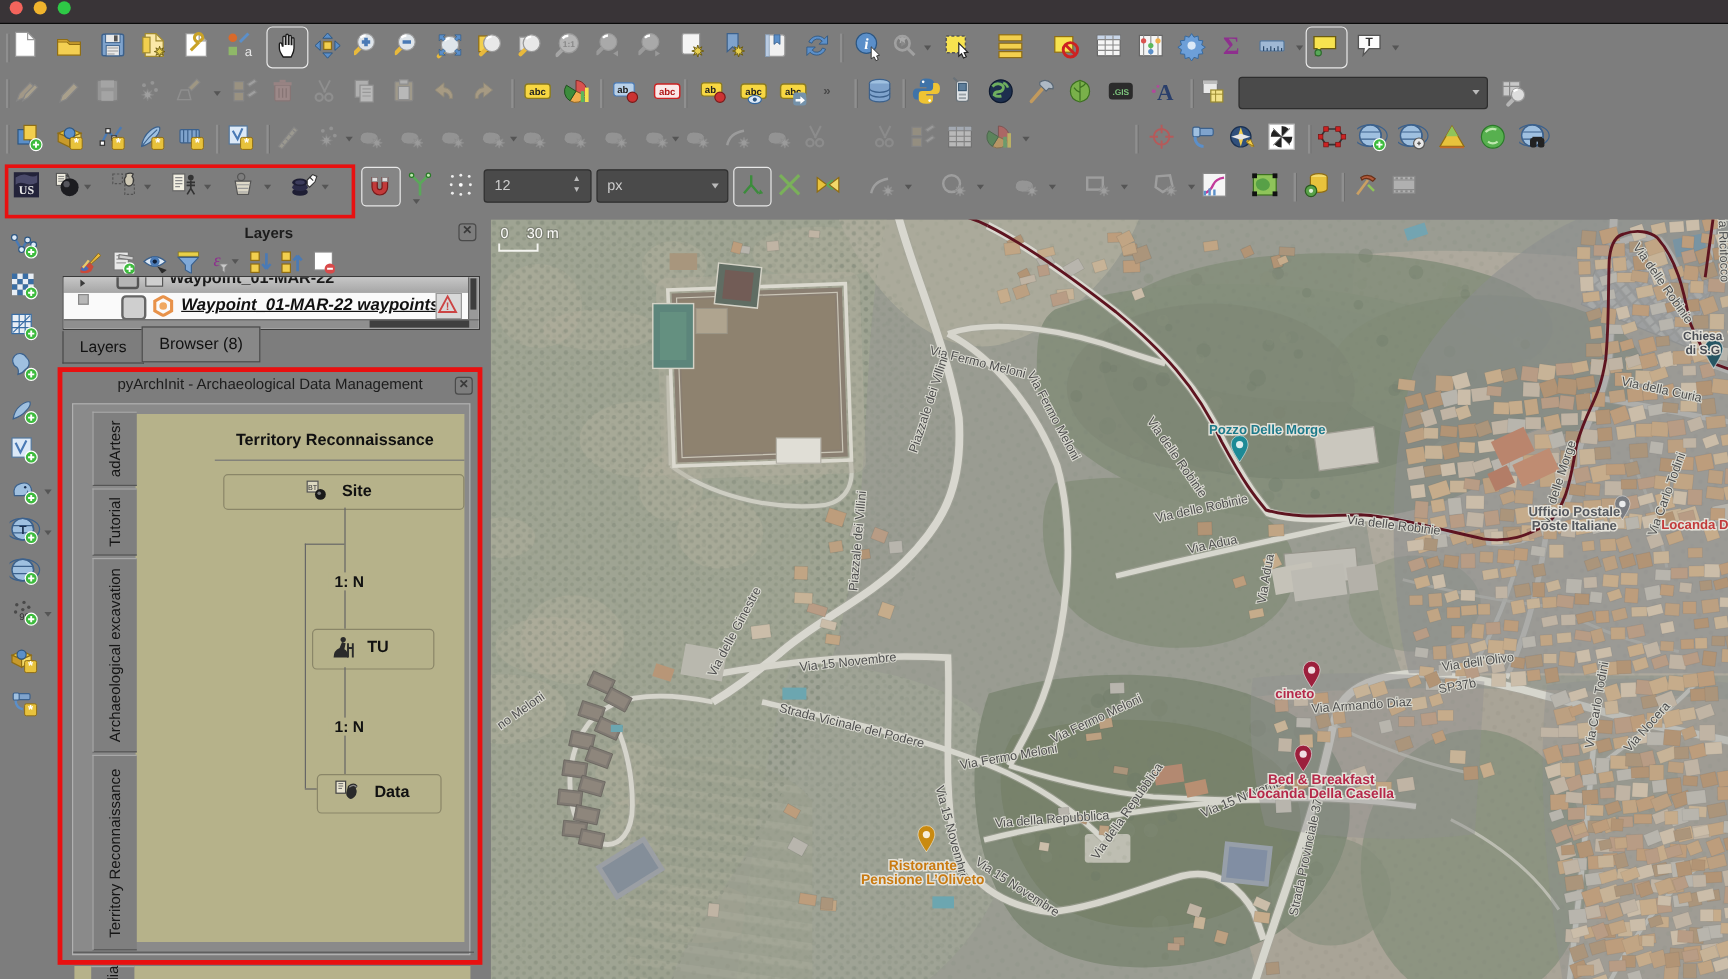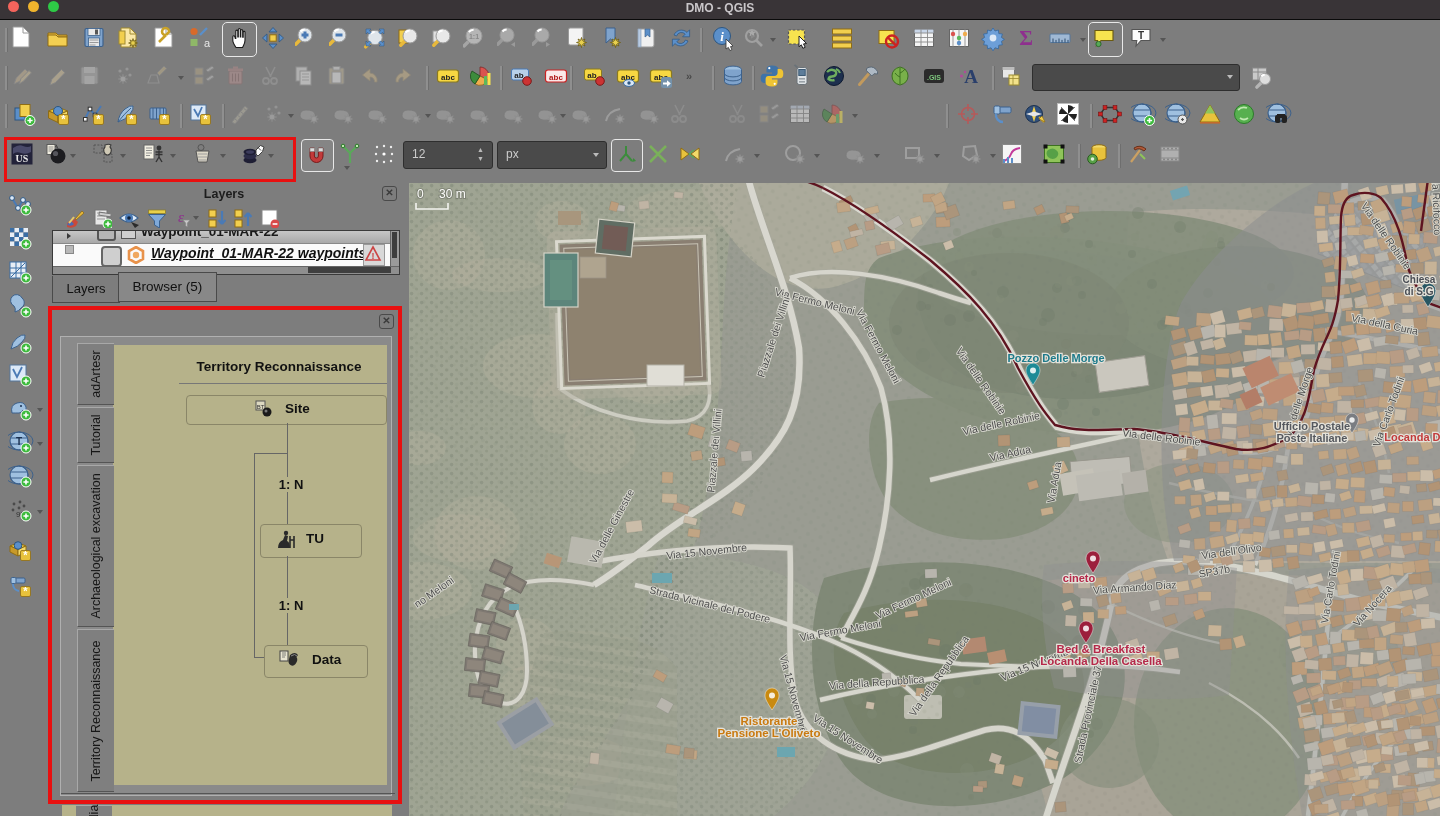--- a/index.html
+++ b/index.html
@@ -1,17 +1,16 @@
 <!DOCTYPE html>
 <html><head><meta charset="utf-8"><style>html,body{margin:0;padding:0;width:1440px;height:816px;overflow:hidden;background:#7d7d7d;font-family:"Liberation Sans",sans-serif;}.abs{position:absolute;}.sep{position:absolute;width:2px;background:#8f8f8f;border-right:1px solid #6e6e6e;}.ddot{position:absolute;width:0;height:0;border-left:4px solid transparent;border-right:4px solid transparent;border-top:5px solid #555;}</style></head><body>
 <div class="abs" style="left:0;top:0;width:1440px;height:19px;background:#393437;border-bottom:1px solid #0a0a0a;">
     <div class="abs" style="left:8px;top:1px;width:11px;height:11px;border-radius:50%;background:#f4645c;"></div>
     <div class="abs" style="left:28px;top:1px;width:11px;height:11px;border-radius:50%;background:#f0b42d;"></div>
     <div class="abs" style="left:48px;top:1px;width:11px;height:11px;border-radius:50%;background:#2ec946;"></div>
-    <div style="text-align:center;font-size:12px;font-weight:bold;color:#c9c6c9;line-height:17px;">DMO - QGIS</div>
   </div>
 <div class="sep" style="left:5px;top:28px;height:24px;"></div>
 <div class="abs" style="left:221.5px;top:22px;width:33px;height:33px;border:1.5px solid #e8e8e8;border-radius:5px;"></div>
 <div class="sep" style="left:700px;top:28px;height:24px;"></div>
 <div class="ddot" style="left:770px;top:38px;border-left-width:3.5px;border-right-width:3.5px;border-top-width:4.5px;"></div>
 <div class="ddot" style="left:1080px;top:38px;border-left-width:3.5px;border-right-width:3.5px;border-top-width:4.5px;"></div>
 <div class="abs" style="left:1087.5px;top:22px;width:33px;height:33px;border:1.5px solid #e8e8e8;border-radius:5px;"></div>
 <div class="ddot" style="left:1160px;top:38px;border-left-width:3.5px;border-right-width:3.5px;border-top-width:4.5px;"></div>
 <div class="sep" style="left:5px;top:66px;height:24px;"></div>
 <div class="ddot" style="left:178px;top:76px;border-left-width:3.5px;border-right-width:3.5px;border-top-width:4.5px;"></div>
@@ -848,22 +847,23 @@
         </svg></div>
     </div>
     <div class="abs" style="right:0;top:0;width:8px;height:35px;background:#9a9a9a;border-left:1px solid #666;">
       <div class="abs" style="left:1px;top:1px;width:5px;height:26px;background:#3d3d3d;"></div>
     </div>
     <div class="abs" style="left:0;bottom:0;width:346px;height:7px;background:#8f8f8f;border-top:1px solid #666;">
       <div class="abs" style="left:255px;top:0px;width:83px;height:6px;background:#3f3f3f;"></div>
     </div>
   </div>
 <div class="abs" style="left:52px;top:276px;width:66px;height:26px;background:#7d7d7d;border:1px solid #4a4a4a;border-top:none;font-size:13px;color:#111;text-align:center;line-height:25px;">Layers</div>
-<div class="abs" style="left:118px;top:272px;width:97px;height:28px;background:#888;border:1px solid #4a4a4a;font-size:13.5px;color:#111;text-align:center;line-height:27px;">Browser (5)</div>
+<div class="abs" style="left:118px;top:272px;width:97px;height:28px;background:#888;border:1px solid #4a4a4a;font-size:13.5px;color:#111;text-align:center;line-height:27px;">Browser (8)</div>
 <div class="abs" style="left:48px;top:306px;width:346px;height:490px;border:4px solid #e81010;background:#7d7d7d;">
+    <div style="text-align:center;font-size:12.5px;color:#1c1c1c;padding-top:3px;">pyArchInit - Archaeological Data Management</div>
     <div class="abs" style="right:4px;top:4px;width:13px;height:13px;border:1.5px solid #4a4a4a;border-radius:3px;color:#3a3a3a;font-size:10px;line-height:12px;text-align:center;font-weight:bold;">✕</div>
     <div class="abs" style="left:8px;top:26px;width:330px;height:458px;border:1px solid #b0b0b0;background:#8a8a8a;">
       <div class="abs" style="left:52px;top:8px;width:274px;height:440px;background:#b6b28a;"></div>
       <div class="abs" style="left:16px;top:6px;width:36px;height:60px;background:#7f7f7f;border-top:1px solid #a8a8a8;border-bottom:1px solid #555;border-left:1px solid #a8a8a8;">
         <div style="position:absolute;left:50%;top:50%;transform:translate(-50%,-50%) rotate(-90deg);white-space:nowrap;font-size:12.5px;color:#161616;">adArtesr</div>
       </div>
       <div class="abs" style="left:16px;top:70px;width:36px;height:54px;background:#7f7f7f;border-top:1px solid #a8a8a8;border-bottom:1px solid #555;border-left:1px solid #a8a8a8;">
         <div style="position:absolute;left:50%;top:50%;transform:translate(-50%,-50%) rotate(-90deg);white-space:nowrap;font-size:12.5px;color:#161616;">Tutorial</div>
       </div>
       <div class="abs" style="left:16px;top:128px;width:36px;height:160px;background:#7f7f7f;border-top:1px solid #a8a8a8;border-bottom:1px solid #555;border-left:1px solid #a8a8a8;">

